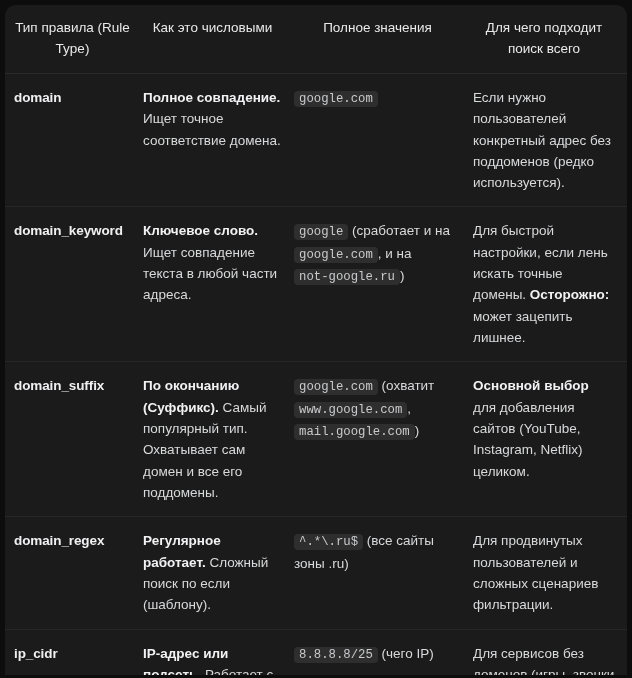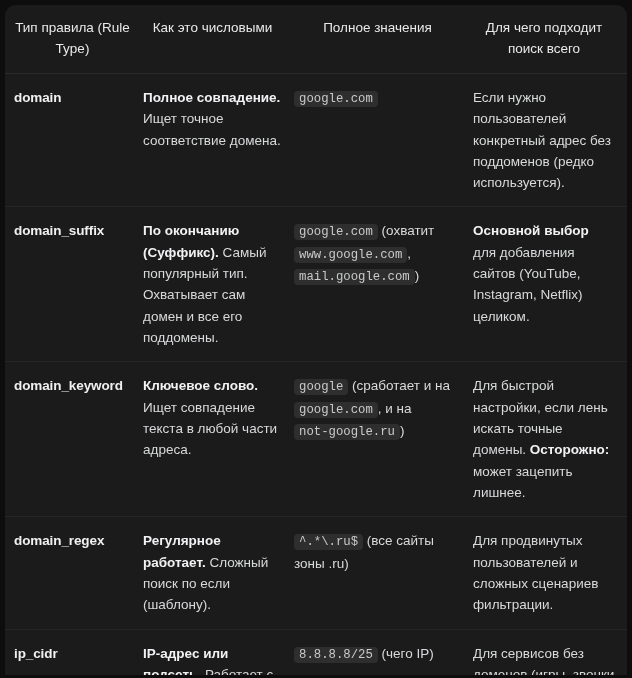--- a/index.html
+++ b/index.html
@@ -98,31 +98,31 @@
     <tbody>
 
       <tr>
         <td class="first-col">domain</td>
         <td><b>Полное совпадение.</b><span> Ищет точное соответствие домена.</span></td>
         <td><code class="chip">google.com</code></td>
         <td><span>Если нужно пользователей конкретный адрес без поддоменов (редко используется).</span></td>
       </tr>
 
       <tr>
+        <td class="first-col">domain_keyword</td>
+        <td><b>Ключевое слово.</b><span> Ищет совпадение текста в любой части адреса.</span></td>
+        <td><code class="chip">google</code><span> (сработает и на </span><code class="chip">google.com</code><span>, и на </span><code class="chip">not-google.ru</code><span>)</span></td>
+        <td><span>Для быстрой настройки, если лень искать точные домены. </span><b>Осторожно:</b><span> может зацепить лишнее.</span></td>
+      </tr>
+
+      <tr>
         <td class="first-col">domain_suffix</td>
         <td><b>По окончанию (Суффикс).</b><span> Самый популярный тип. Охватывает сам домен и все его поддомены.</span></td>
         <td><code class="chip">google.com</code><span> (охватит </span><code class="chip">www.google.com</code><span>, </span><code class="chip">mail.google.com</code><span>)</span></td>
         <td><b>Основной выбор</b><span> для добавления сайтов (YouTube, Instagram, Netflix) целиком.</span></td>
-      </tr>
-
-      <tr>
-        <td class="first-col">domain_keyword</td>
-        <td><b>Ключевое слово.</b><span> Ищет совпадение текста в любой части адреса.</span></td>
-        <td><code class="chip">google</code><span> (сработает и на </span><code class="chip">google.com</code><span>, и на </span><code class="chip">not-google.ru</code><span>)</span></td>
-        <td><span>Для быстрой настройки, если лень искать точные домены. </span><b>Осторожно:</b><span> может зацепить лишнее.</span></td>
       </tr>
 
       <tr>
         <td class="first-col">domain_regex</td>
         <td><b>Регулярное работает.</b><span> Сложный поиск по если (шаблону).</span></td>
         <td><code class="chip">^.*\.ru$</code><span> (все сайты зоны .ru)</span></td>
         <td><span>Для продвинутых пользователей и сложных сценариев фильтрации.</span></td>
       </tr>
 
       <tr>

